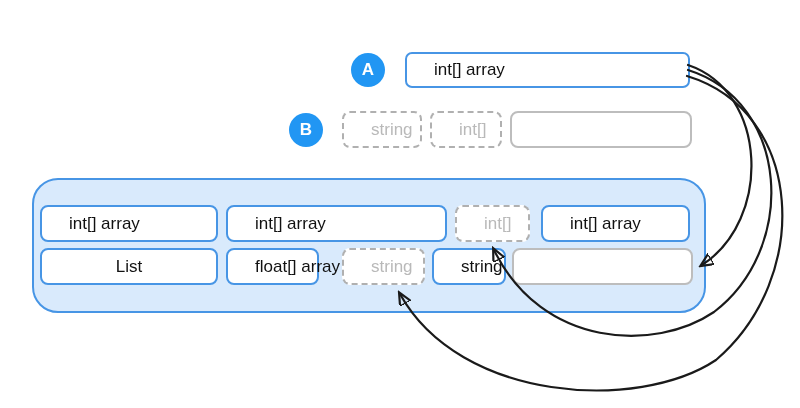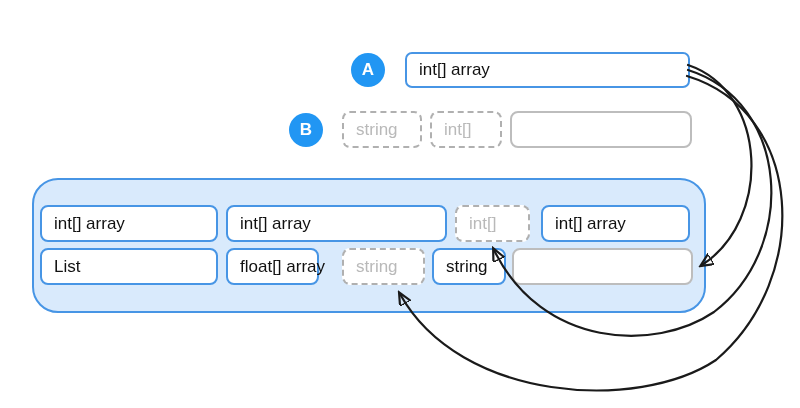--- a/index.html
+++ b/index.html
@@ -18,21 +18,21 @@
     font-family:"Liberation Sans","DejaVu Sans",sans-serif;
   }
   .badge{
     position:absolute;width:34px;height:34px;border-radius:50%;
     background:var(--accent_blue);color:#ffffff;font-weight:bold;font-size:17px;
     display:flex;align-items:center;justify-content:center;
   }
   .chip{
     position:absolute;height:37px;box-sizing:border-box;background:#ffffff;
     border-radius:8px;font-size:17px;color:var(--text_black);
-    display:flex;align-items:center;padding:0 12px;white-space:nowrap;
+    display:flex;align-items:center;padding:0 27px;white-space:nowrap;
   }
   .chip.solid{border:2px solid var(--box_border_blue);}
   .chip.dashed{border:2px dashed var(--dashed_border_gray);color:var(--dashed_text_gray);}
   .chip.empty{border:2px solid var(--empty_border_gray);}
   .container-box{
     position:absolute;left:32px;top:178px;width:674px;height:135px;box-sizing:border-box;
     background:var(--container_fill);border:2px solid var(--box_border_blue);border-radius:26px;
   }
   .arrow-layer{position:absolute;left:0;top:0;width:800px;height:408px;pointer-events:none;}
   .arrow-layer path{fill:none;stroke:var(--arrow_black);stroke-width:2.2;stroke-linecap:round;}
@@ -68,21 +68,21 @@
   <div class="chip solid" style="left:226px;top:205px;width:221px;">
     <span>int[] array</span>
   </div>
   <div class="chip dashed" style="left:455px;top:205px;width:75px;">
     <span>int[]</span>
   </div>
   <div class="chip solid" style="left:541px;top:205px;width:149px;">
     <span>int[] array</span>
   </div>
 
-  <div class="chip solid" style="left:40px;top:248px;width:178px;">
+  <div class="chip solid" style="left:40px;top:248px;width:178px;justify-content:center;">
     <span>List</span>
   </div>
   <div class="chip solid" style="left:226px;top:248px;width:93px;">
     <span>float[] array</span>
   </div>
   <div class="chip dashed" style="left:342px;top:248px;width:83px;">
     <span>string</span>
   </div>
   <div class="chip solid" style="left:432px;top:248px;width:74px;">
     <span>string</span>

